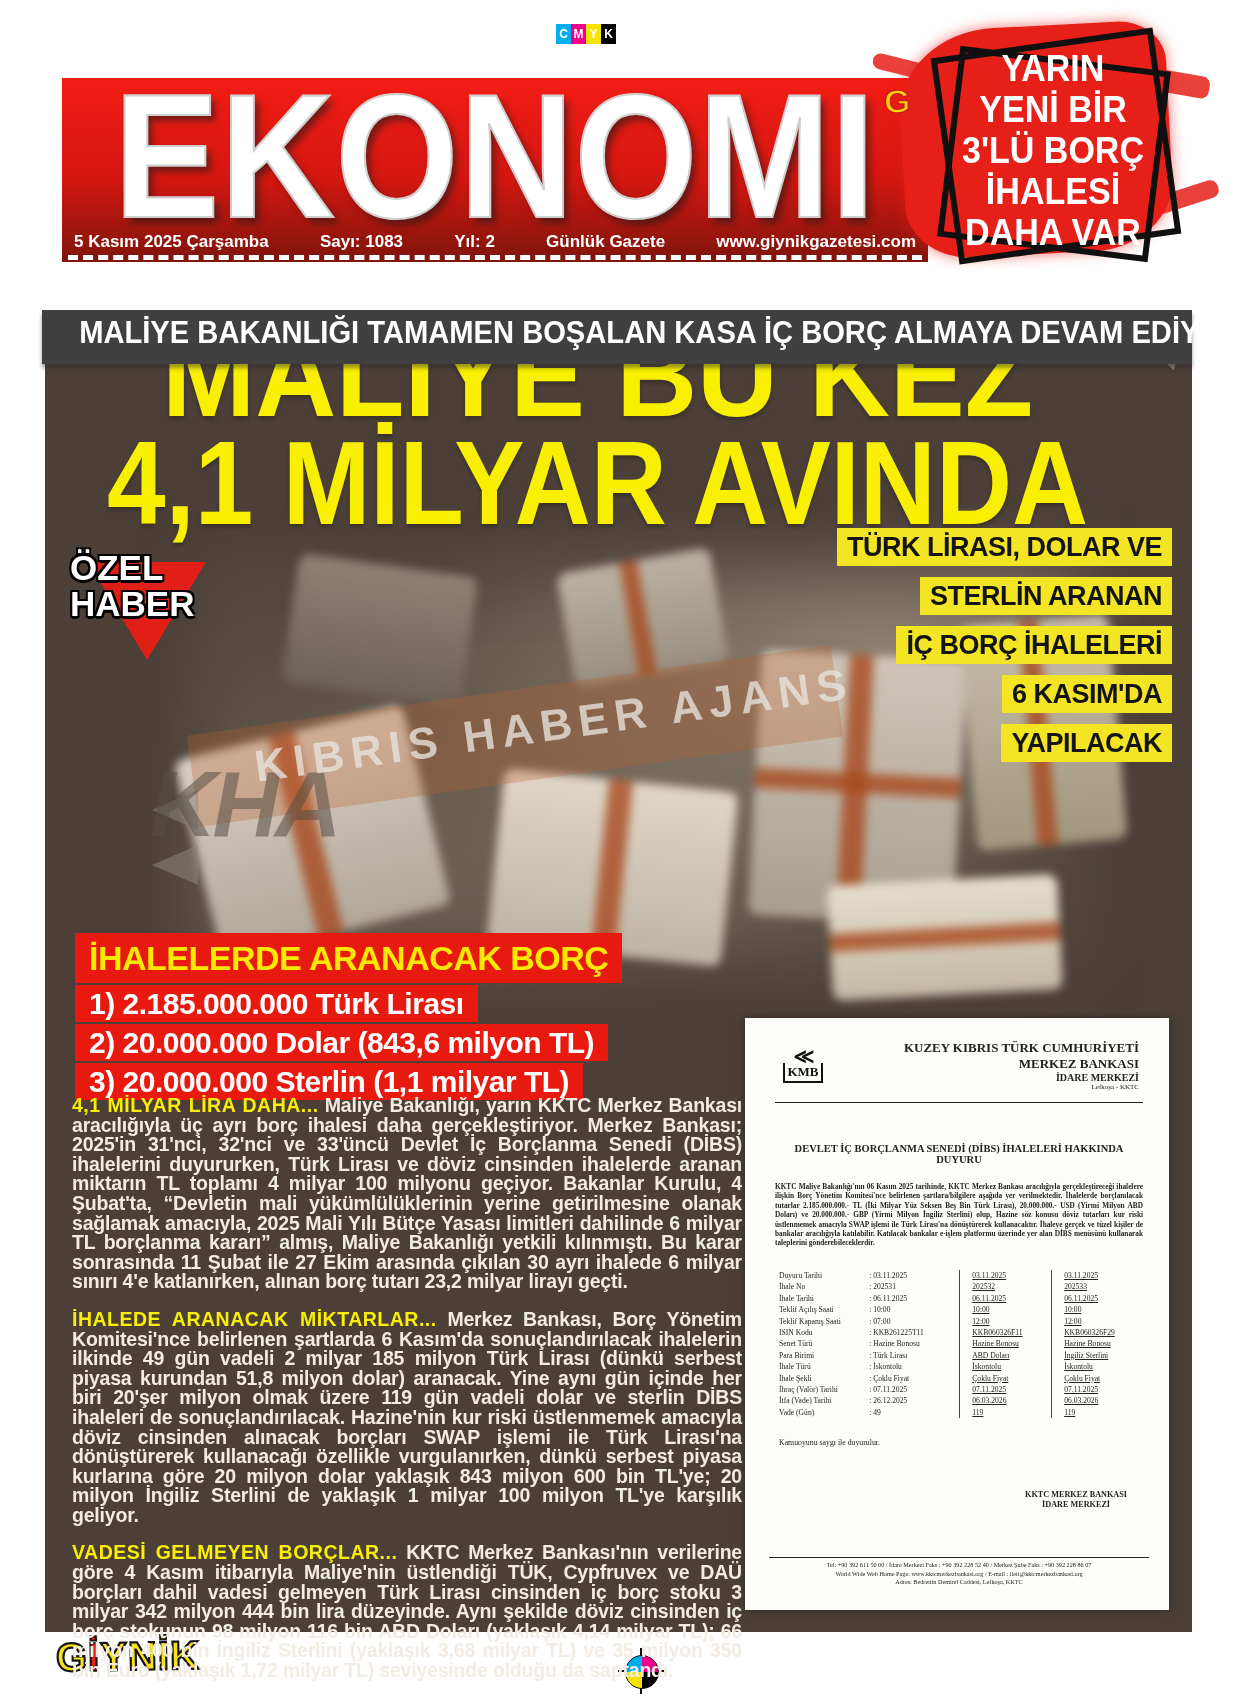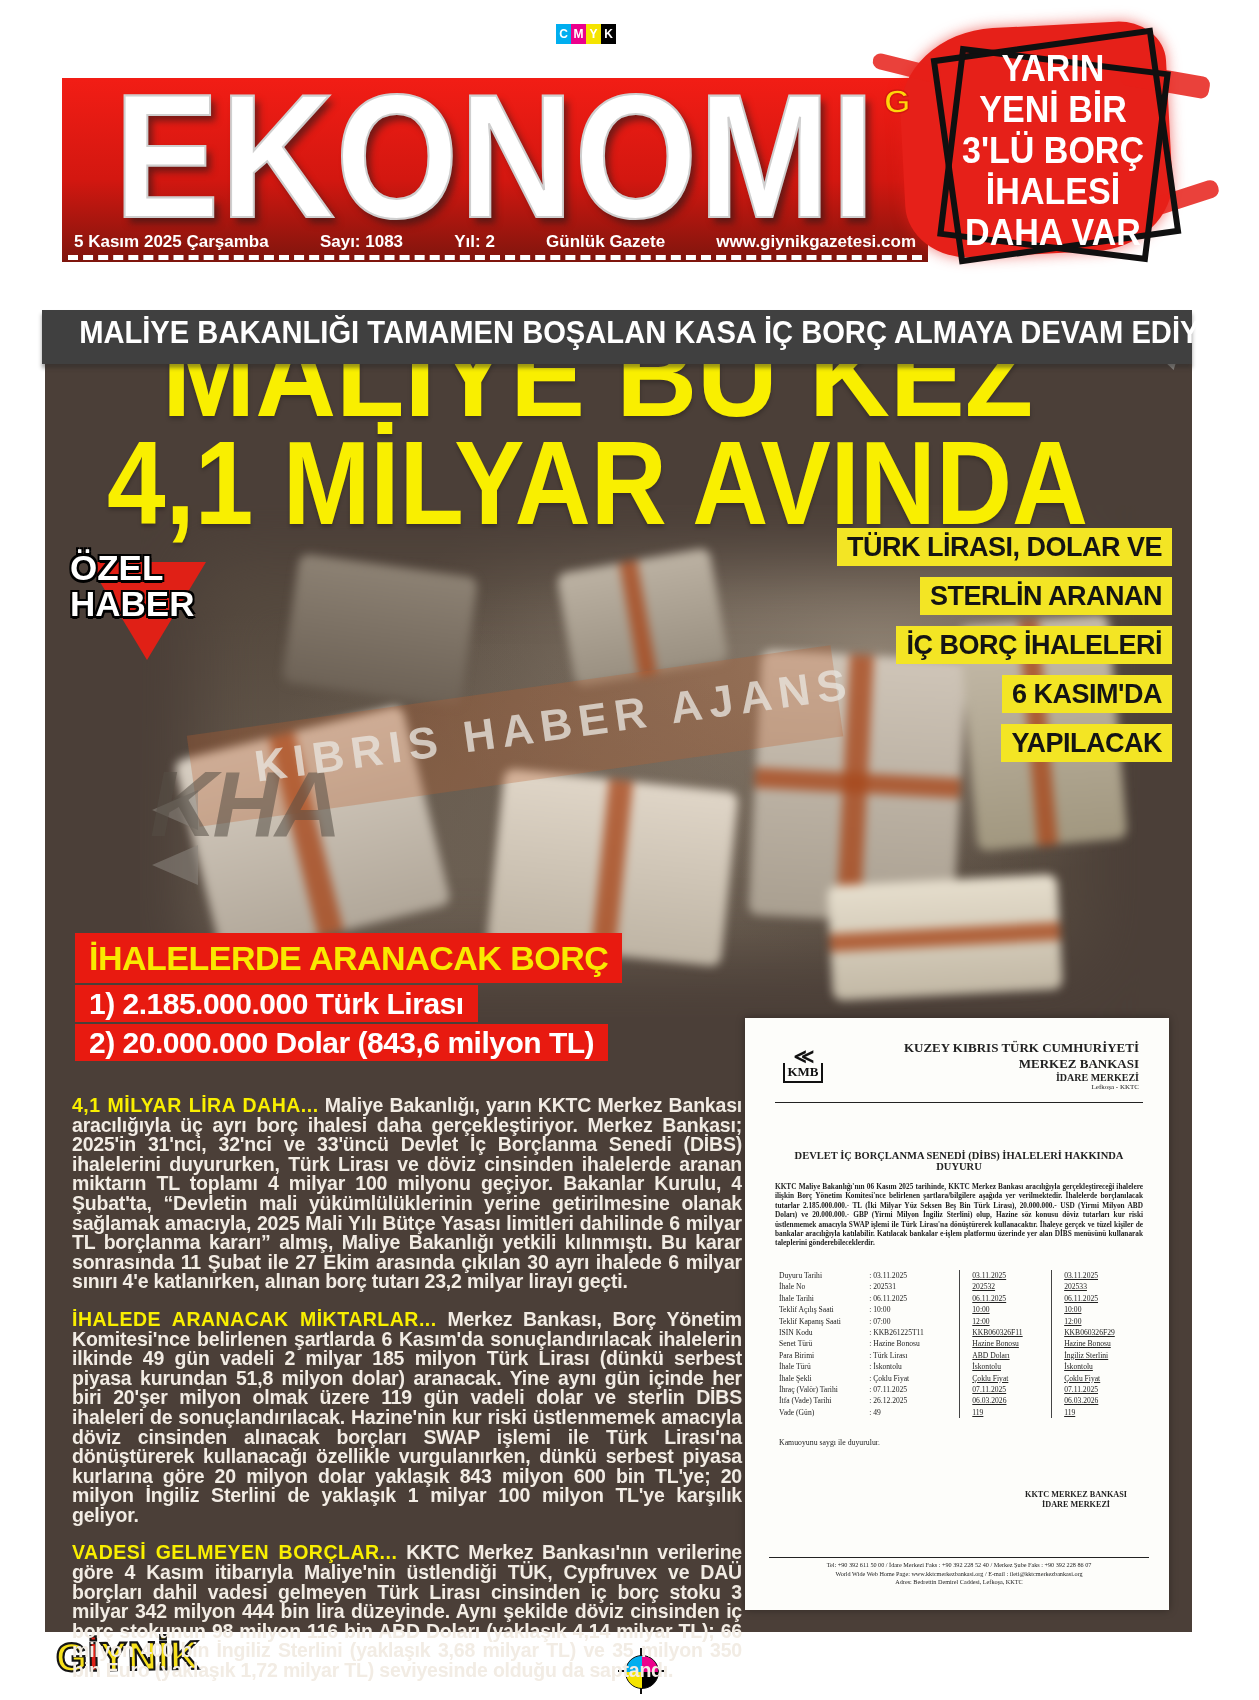--- a/index.html
+++ b/index.html
@@ -104,21 +104,21 @@
   .doc-logo{width:40px;height:38px;font:900 20px/18px "Liberation Serif",serif;color:#111;
             text-align:center;letter-spacing:-2px;}
   .doc-logo small{display:block;font-size:13px;letter-spacing:0;border:2px solid #111;border-top:none;
             padding:0 2px;margin-top:-2px;}
   .doc-org{flex:1;text-align:right;}
   .doc-org .o1{font-size:13px;font-weight:bold;}
   .doc-org .o2{font-size:13px;font-weight:bold;}
   .doc-org .o3{font-size:10px;font-weight:bold;}
   .doc-org .o4{font-size:7px;}
   .doc-rule{position:absolute;left:30px;right:26px;top:84px;border-bottom:1.5px solid #222;}
-  .doc-title{position:absolute;left:28px;right:24px;top:132px;text-align:center;font-size:10.5px;font-weight:bold;}
+  .doc-title{position:absolute;left:28px;right:24px;top:125px;text-align:center;font-size:10.5px;font-weight:bold;}
   .doc-body{position:absolute;left:30px;right:26px;top:164px;font-size:7.3px;line-height:9.4px;text-align:justify;font-weight:bold;}
   .doc-table{position:absolute;left:34px;right:26px;top:252px;font-size:7.6px;line-height:11.4px;}
   .trow{display:flex;}
   .trow .tl{width:96px;}
   .trow .tva{width:96px;}
   .trow .tv{white-space:nowrap;}
   .trow .tvb{width:84px;border-left:1px solid #444;padding-left:12px;text-decoration:underline;}
   .doc-closing{position:absolute;left:34px;top:420px;font-size:7.8px;}
   .doc-sig{position:absolute;right:42px;top:472px;text-align:center;font-size:8.2px;font-weight:bold;line-height:10px;}
   .doc-footer{position:absolute;left:24px;right:20px;bottom:24px;text-align:center;font-size:6.2px;line-height:8.2px;
@@ -226,20 +226,21 @@
     <div>STERLİN ARANAN</div>
     <div>İÇ BORÇ İHALELERİ</div>
     <div>6 KASIM'DA</div>
     <div>YAPILACAK</div>
   </div>
 
   <div class="abs infobox">
     <div class="t">İHALELERDE ARANACAK BORÇ</div>
     <div class="i">1) 2.185.000.000 Türk Lirası</div>
     <div class="i">2) 20.000.000 Dolar (843,6 milyon TL)</div>
+    <div class="i">3) 20.000.000 Sterlin (1,1 milyar TL)</div>
   </div>
 
   <div class="abs articles">
     <p><span class="lead">4,1 MİLYAR LİRA DAHA...</span> <span>Maliye Bakanlığı, yarın KKTC Merkez Bankası aracılığıyla üç ayrı borç ihalesi daha gerçekleştiriyor. Merkez Bankası; 2025'in 31'nci, 32'nci ve 33'üncü Devlet İç Borçlanma Senedi (DİBS) ihalelerini duyururken, Türk Lirası ve döviz cinsinden ihalelerde aranan miktarın TL toplamı 4 milyar 100 milyonu geçiyor. Bakanlar Kurulu, 4 Şubat'ta, “Devletin mali yükümlülüklerinin yerine getirilmesine olanak sağlamak amacıyla, 2025 Mali Yılı Bütçe Yasası limitleri dahilinde 6 milyar TL borçlanma kararı” almış, Maliye Bakanlığı yetkili kılınmıştı. Bu karar sonrasında 11 Şubat ile 27 Ekim arasında çıkılan 30 ayrı ihalede 6 milyar sınırı 4'e katlanırken, alınan borç tutarı 23,2 milyar lirayı geçti.</span></p>
     <p><span class="lead">İHALEDE ARANACAK MİKTARLAR...</span> <span>Merkez Bankası, Borç Yönetim Komitesi'nce belirlenen şartlarda 6 Kasım'da sonuçlandırılacak ihalelerin ilkinde 49 gün vadeli 2 milyar 185 milyon Türk Lirası (dünkü serbest piyasa kurundan 51,8 milyon dolar) aranacak. Yine aynı gün içinde her biri 20'şer milyon olmak üzere 119 gün vadeli dolar ve sterlin DİBS ihaleleri de sonuçlandırılacak. Hazine'nin kur riski üstlenmemek amacıyla döviz cinsinden alınacak borçları SWAP işlemi ile Türk Lirası'na dönüştürerek kullanacağı özellikle vurgulanırken, dünkü serbest piyasa kurlarına göre 20 milyon dolar yaklaşık 843 milyon 600 bin TL'ye; 20 milyon İngiliz Sterlini de yaklaşık 1 milyar 100 milyon TL'ye karşılık geliyor.</span></p>
     <p><span class="lead">VADESİ GELMEYEN BORÇLAR...</span> <span>KKTC Merkez Bankası'nın verilerine göre 4 Kasım itibarıyla Maliye'nin üstlendiği TÜK, Cypfruvex ve DAÜ borçları dahil vadesi gelmeyen Türk Lirası cinsinden iç borç stoku 3 milyar 342 milyon 444 bin lira düzeyinde. Aynı şekilde döviz cinsinden iç borç stokunun 98 milyon 116 bin ABD Doları (yaklaşık 4,14 milyar TL); 66 milyon 400 bin İngiliz Sterlini (yaklaşık 3,68 milyar TL) ve 35 milyon 350 bin Euro (yaklaşık 1,72 milyar TL) seviyesinde olduğu da saptandı.</span></p>
   </div>
 
   <div class="abs doc">
     <div class="doc-head">

